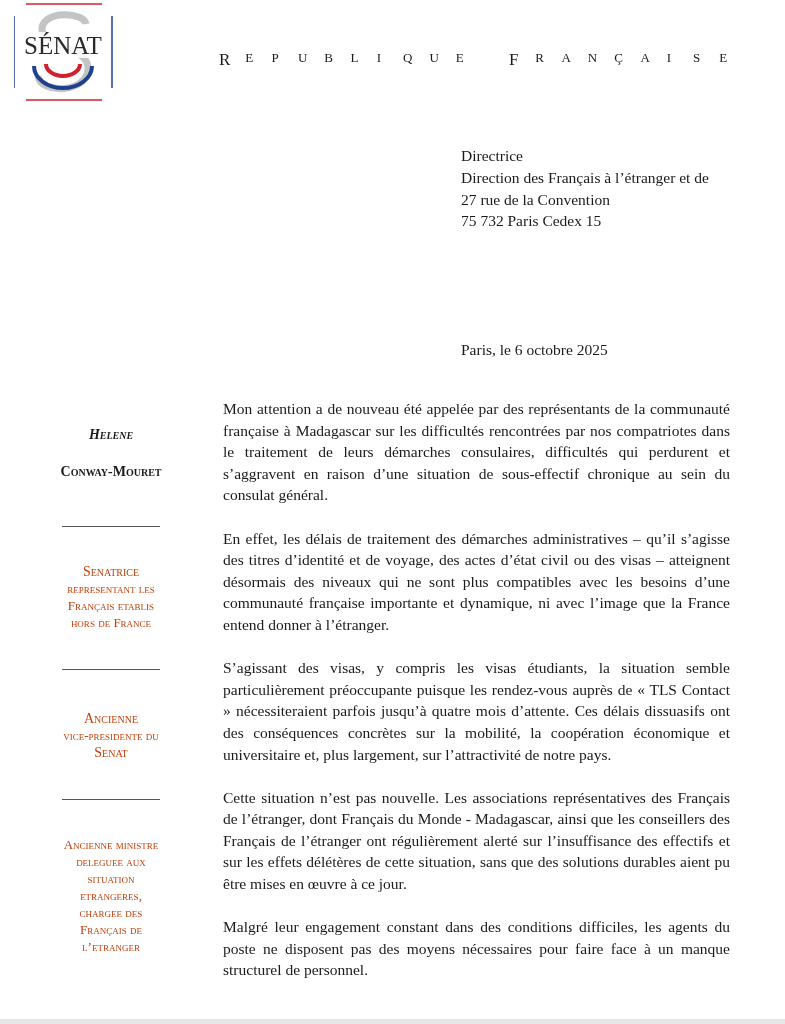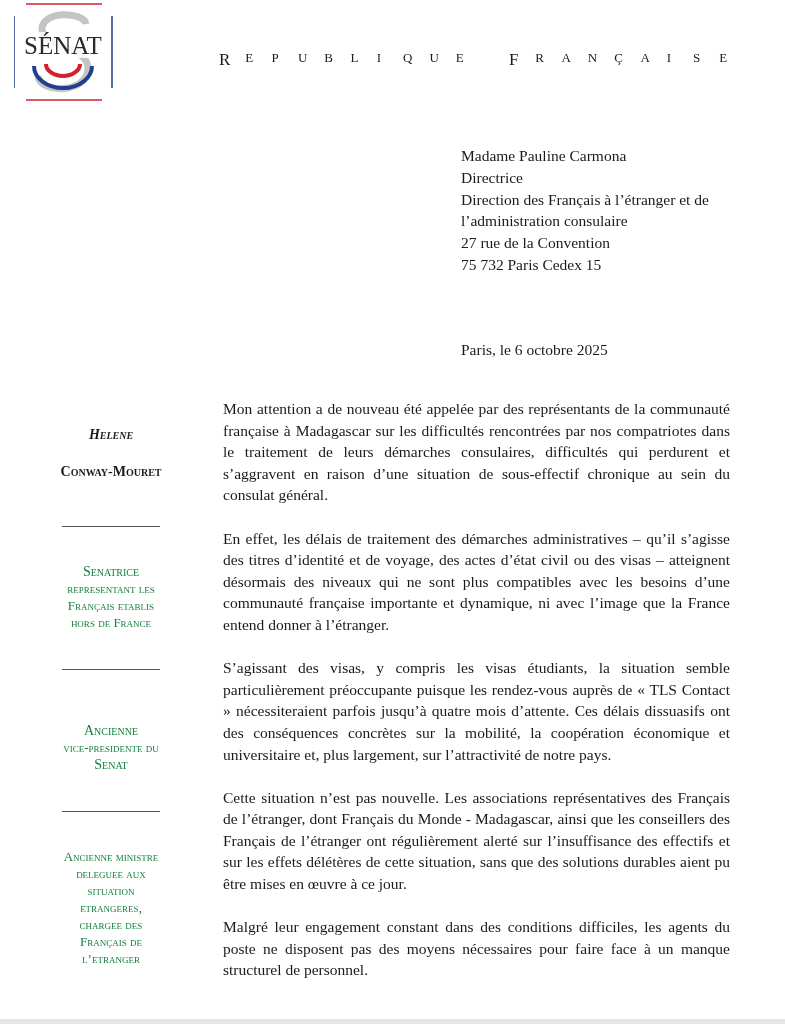--- a/index.html
+++ b/index.html
@@ -30,21 +30,21 @@
     position: absolute; left: 22px; top: 420px; width: 178px;
     text-align: center; font-variant: small-caps;
   }
   .sb-name {
     font-weight: bold; font-size: 14px; line-height: 25px;
   }
   .sb-rule {
     width: 98px; height: 0; border-top: 1.5px solid #555; margin: 0 auto;
   }
   .sb-block {
-    font-size: 13px; line-height: 17px; color: #15803d;
+    font-size: 13px; line-height: 17px; color: #c2410c;
   }
   .letter {
     position: absolute; left: 223px; top: 398px; width: 507px;
     font-size: 15.5px; line-height: 21.6px; text-align: justify;
   }
   .letter p { margin: 0; }
   .salutation { margin-bottom: 21.6px !important; }
   .para { margin-bottom: 21.6px !important; }
   .bottom-bar {
     position: absolute; left: 0; top: 1019px; width: 785px; height: 5px; background: #e6e6e6;
@@ -93,24 +93,22 @@
       <span class="ch" style="width: 26.3px; text-align: left; font-size: 13px;">N</span>
       <span class="ch" style="width: 26.3px; text-align: left; font-size: 13px;">Ç</span>
       <span class="ch" style="width: 26.3px; text-align: left; font-size: 13px;">A</span>
       <span class="ch" style="width: 26.3px; text-align: left; font-size: 13px;">I</span>
       <span class="ch" style="width: 26.3px; text-align: left; font-size: 13px;">S</span>
       <span class="ch" style="width: 26.3px; text-align: left; font-size: 13px;">E</span>
     </span>
   </div>
 
 <div class="recipient">
-  <div>Madame Pauline Carmona</div>
   <div>Directrice</div>
   <div>Direction des Français à l’étranger et de</div>
-  <div>l’administration consulaire</div>
   <div>27 rue de la Convention</div>
   <div>75 732 Paris Cedex 15</div>
 </div>
 
 <div class="date">Paris, le 6 octobre 2025</div>
 
 <div class="sidebar">
   <div class="sb-name" style="margin-top:2px;font-style:italic;">Helene</div>
   <div class="sb-name" style="margin-top:12px;">Conway-Mouret</div>
 
@@ -118,21 +116,21 @@
 
   <div class="sb-block" style="margin-top:36px;">
     <div style="font-size:14px;">Senatrice</div>
     <div>representant les</div>
     <div>Français etablis</div>
     <div>hors de France</div>
   </div>
 
   <div class="sb-rule" style="margin-top:38px;"></div>
 
-  <div class="sb-block" style="margin-top:52px;">
+  <div class="sb-block" style="margin-top:40px;">
     <div style="font-size:14px;">Ancienne</div>
     <div>vice-presidente du</div>
     <div style="font-size:14px;">Senat</div>
   </div>
 
   <div class="sb-rule" style="margin-top:38px;"></div>
 
   <div class="sb-block" style="margin-top:36px;">
     <div>Ancienne ministre</div>
     <div>deleguee aux</div>

